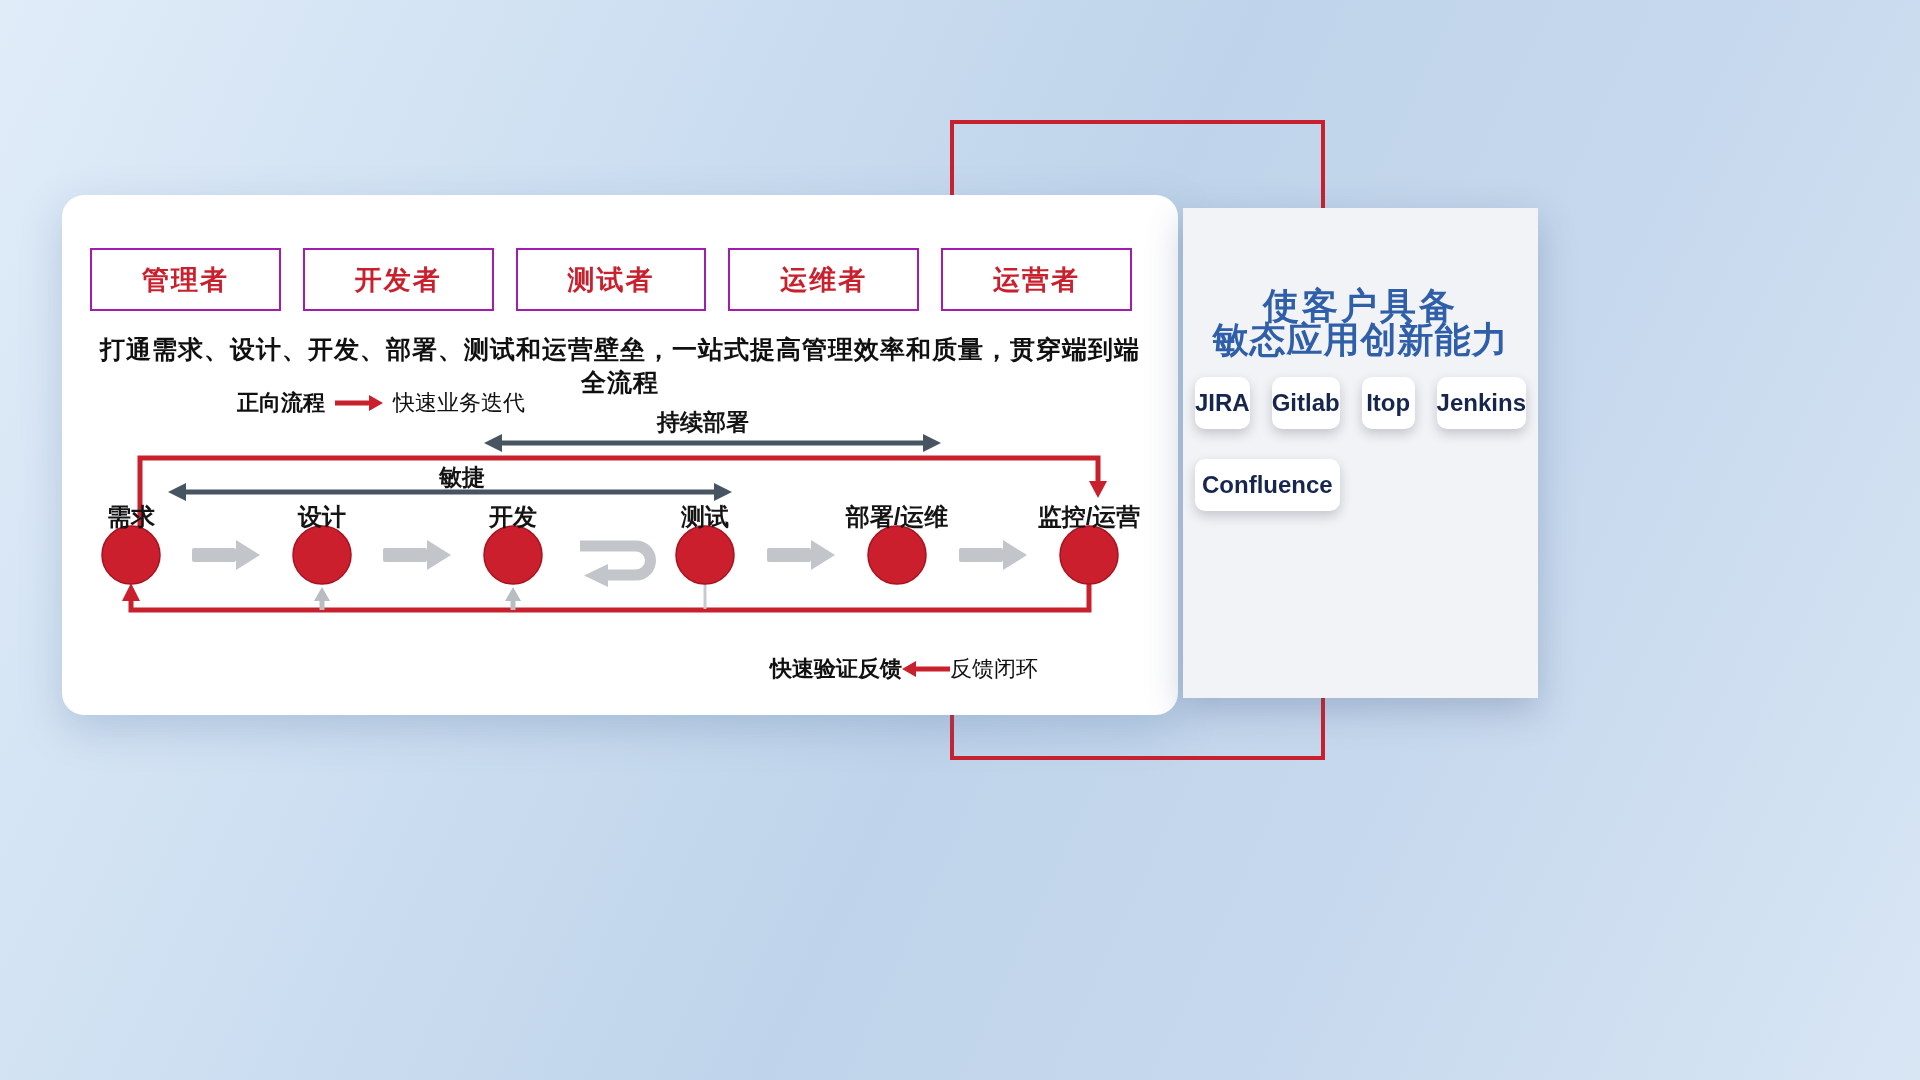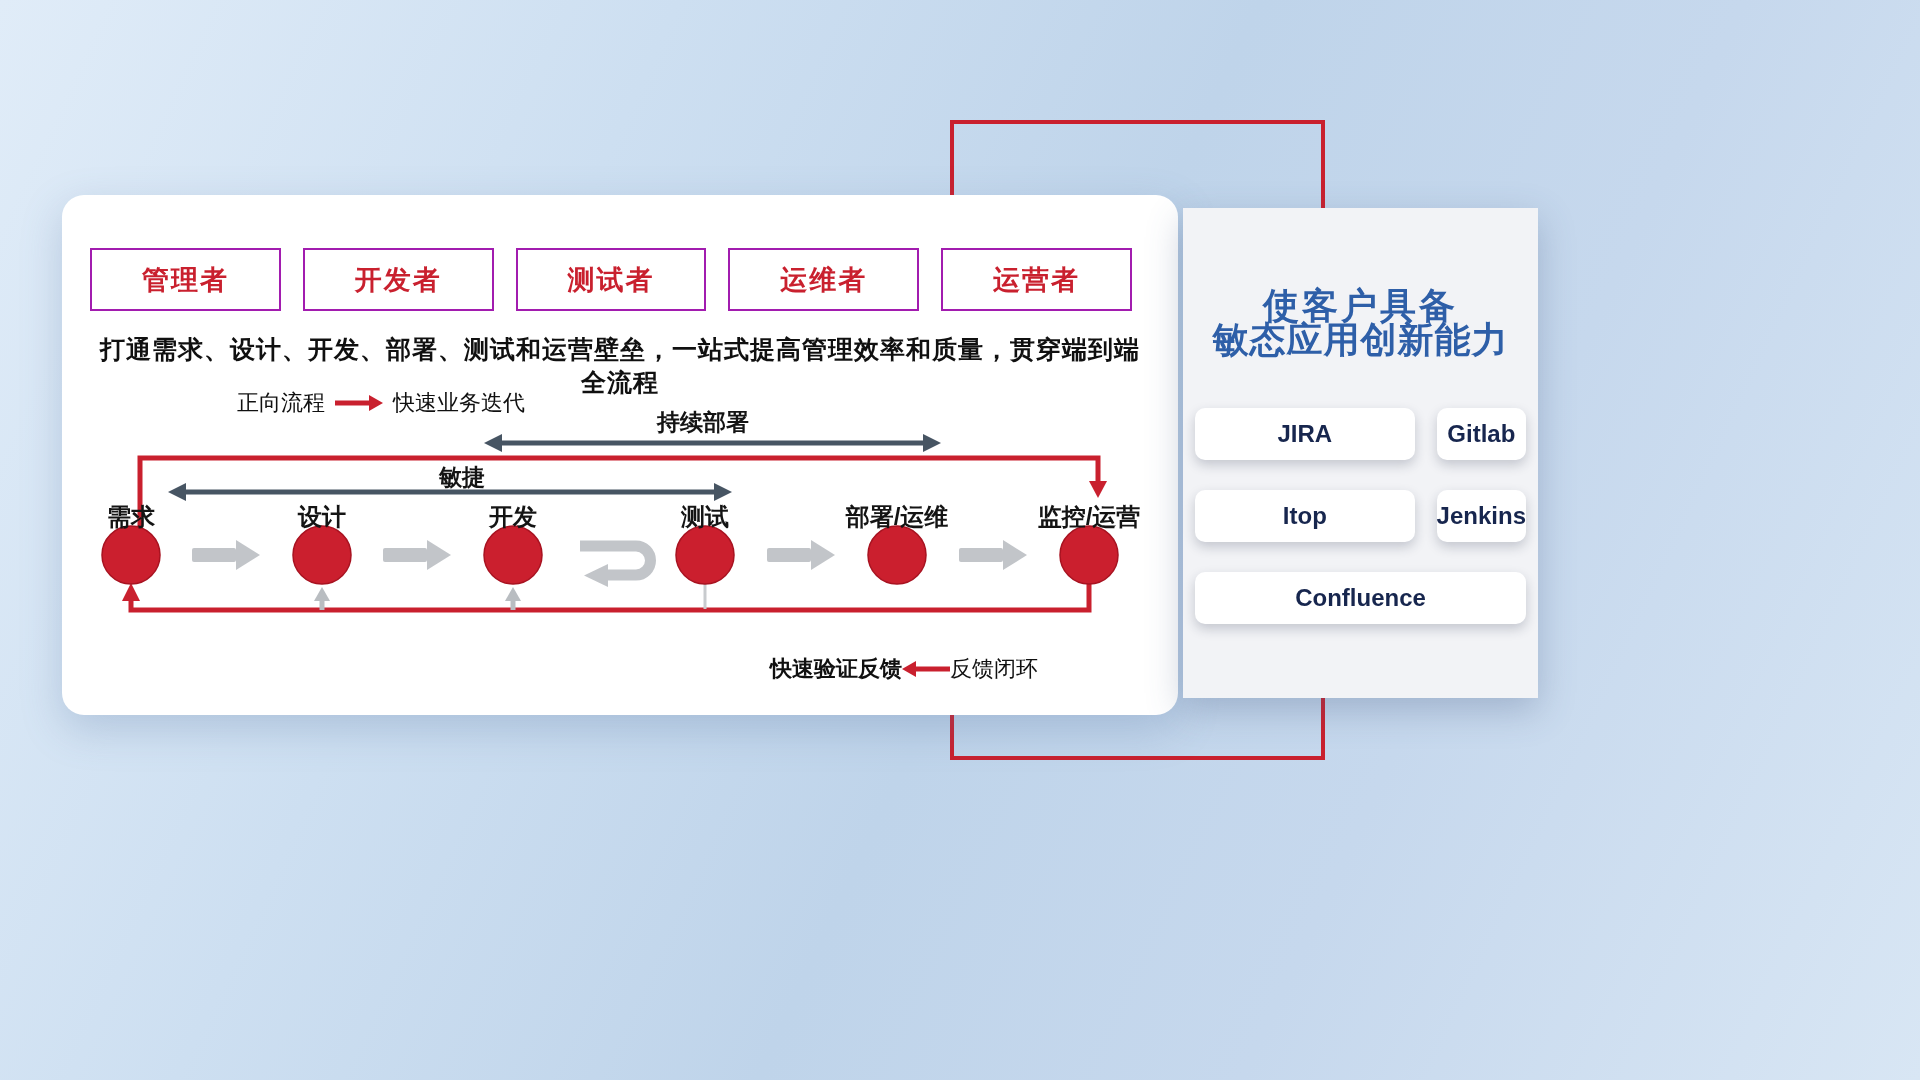--- a/index.html
+++ b/index.html
@@ -39,21 +39,21 @@
     position:absolute; left:30px; right:30px; top:138px;
     text-align:center; font-size:25px; font-weight:700; color:#101010;
     letter-spacing:1px;
   }
 
   .legend-forward {
     position:absolute; left:175px; top:193px;
     display:flex; align-items:center; gap:10px;
     font-size:22px; color:#101010;
   }
-  .legend-forward .lg-label { font-weight:400; }
+  .legend-forward .lg-label { font-weight:700; }
   .legend-forward .lg-value { font-weight:500; }
 
   .cd-label {
     position:absolute; left:561px; top:212px; width:160px;
     text-align:center; font-size:23px; font-weight:600; color:#141414;
   }
   .agile-label {
     position:absolute; left:350px; top:267px; width:100px;
     text-align:center; font-size:23px; font-weight:600; color:#141414;
   }
@@ -83,22 +83,22 @@
     position:absolute; left:0; right:0; top:35px;
     text-align:center; font-size:36px; font-weight:700;
     color:#2e5fa8; letter-spacing:3px;margin-top:39px;
   }
   .panel-title-2 {
     position:absolute; left:0; right:0; top:108px;
     text-align:center; font-size:36px; font-weight:700;
     color:#2e5fa8; letter-spacing:1px;
   }
   .tools {
-    position:absolute; left:12px; top:200px; width:331px;
-    display:grid; grid-template-columns:1fr; column-gap:22px; row-gap:30px;
+    position:absolute; left:12px; top:169px; width:331px;
+    display:grid; grid-template-columns:1fr 1fr 1fr 1fr; column-gap:22px; row-gap:30px;
   }
   .tool {
     height:52px; background:#ffffff; border-radius:10px;
     box-shadow:0 5px 12px rgba(30,40,70,0.22);
     display:flex; align-items:center; justify-content:center;
     font-weight:700; font-size:24px; color:#17264e;
   }
   .tool.wide { grid-column:1 / span 2; }
 </style>
 </head>

